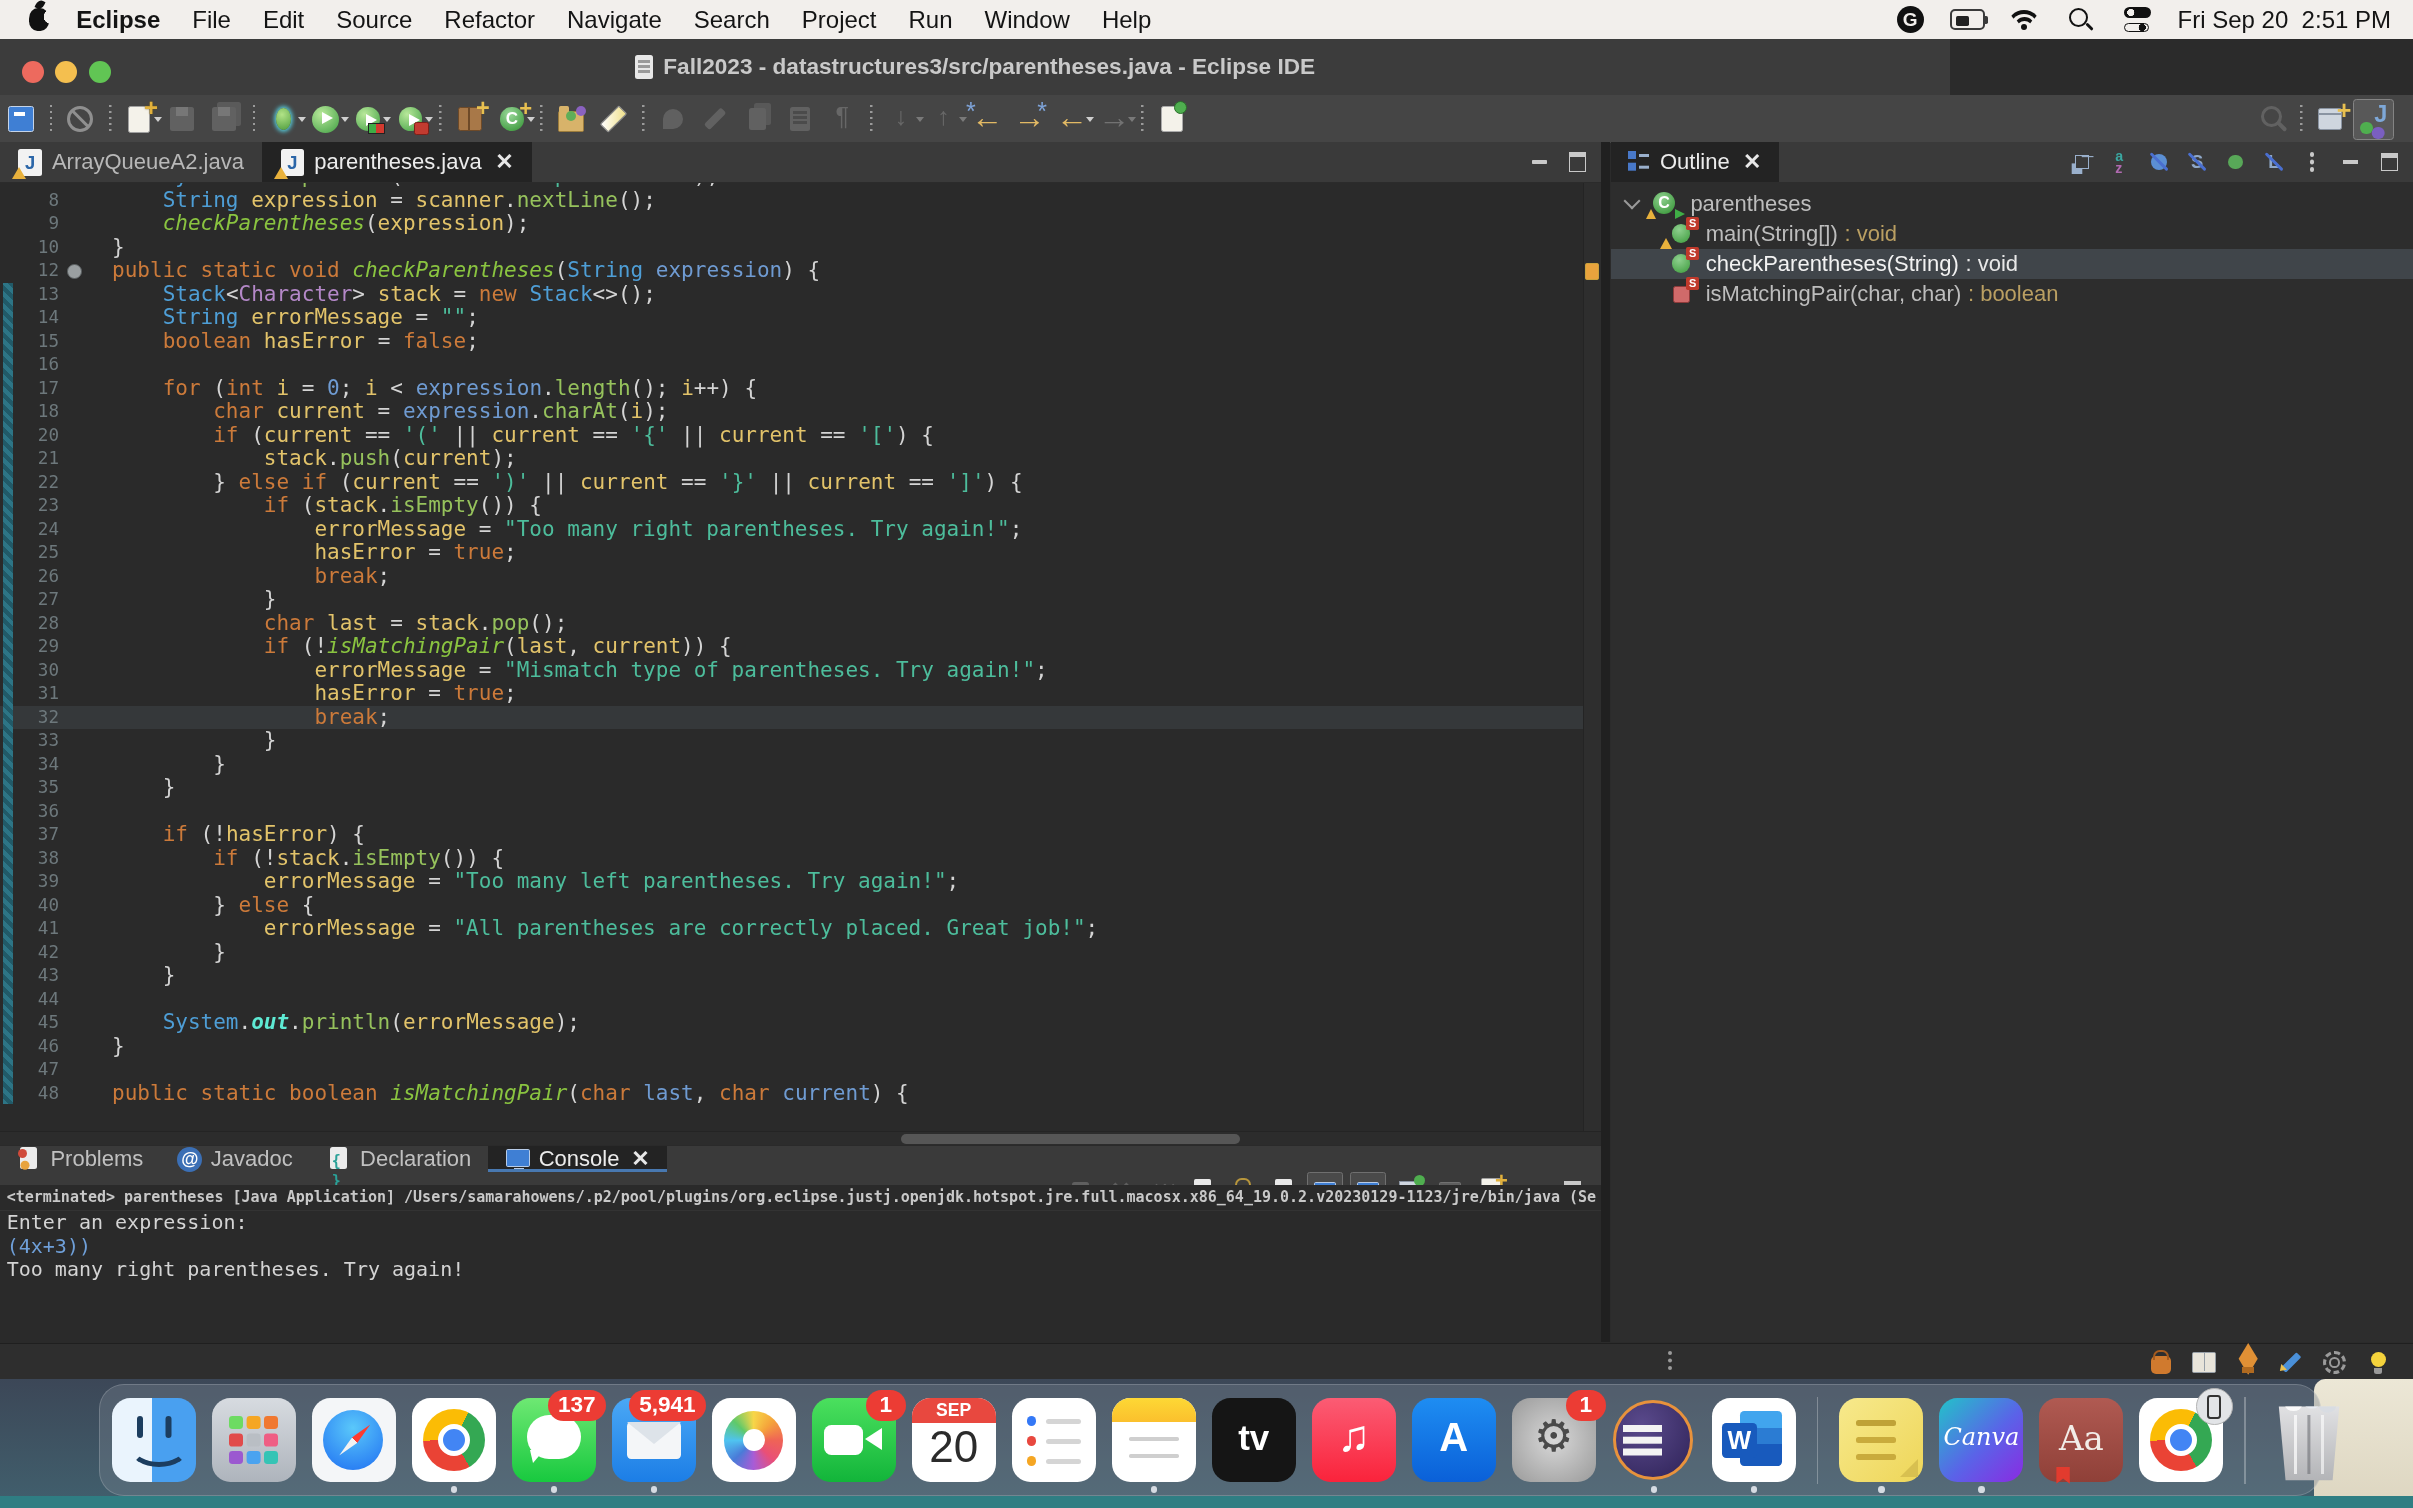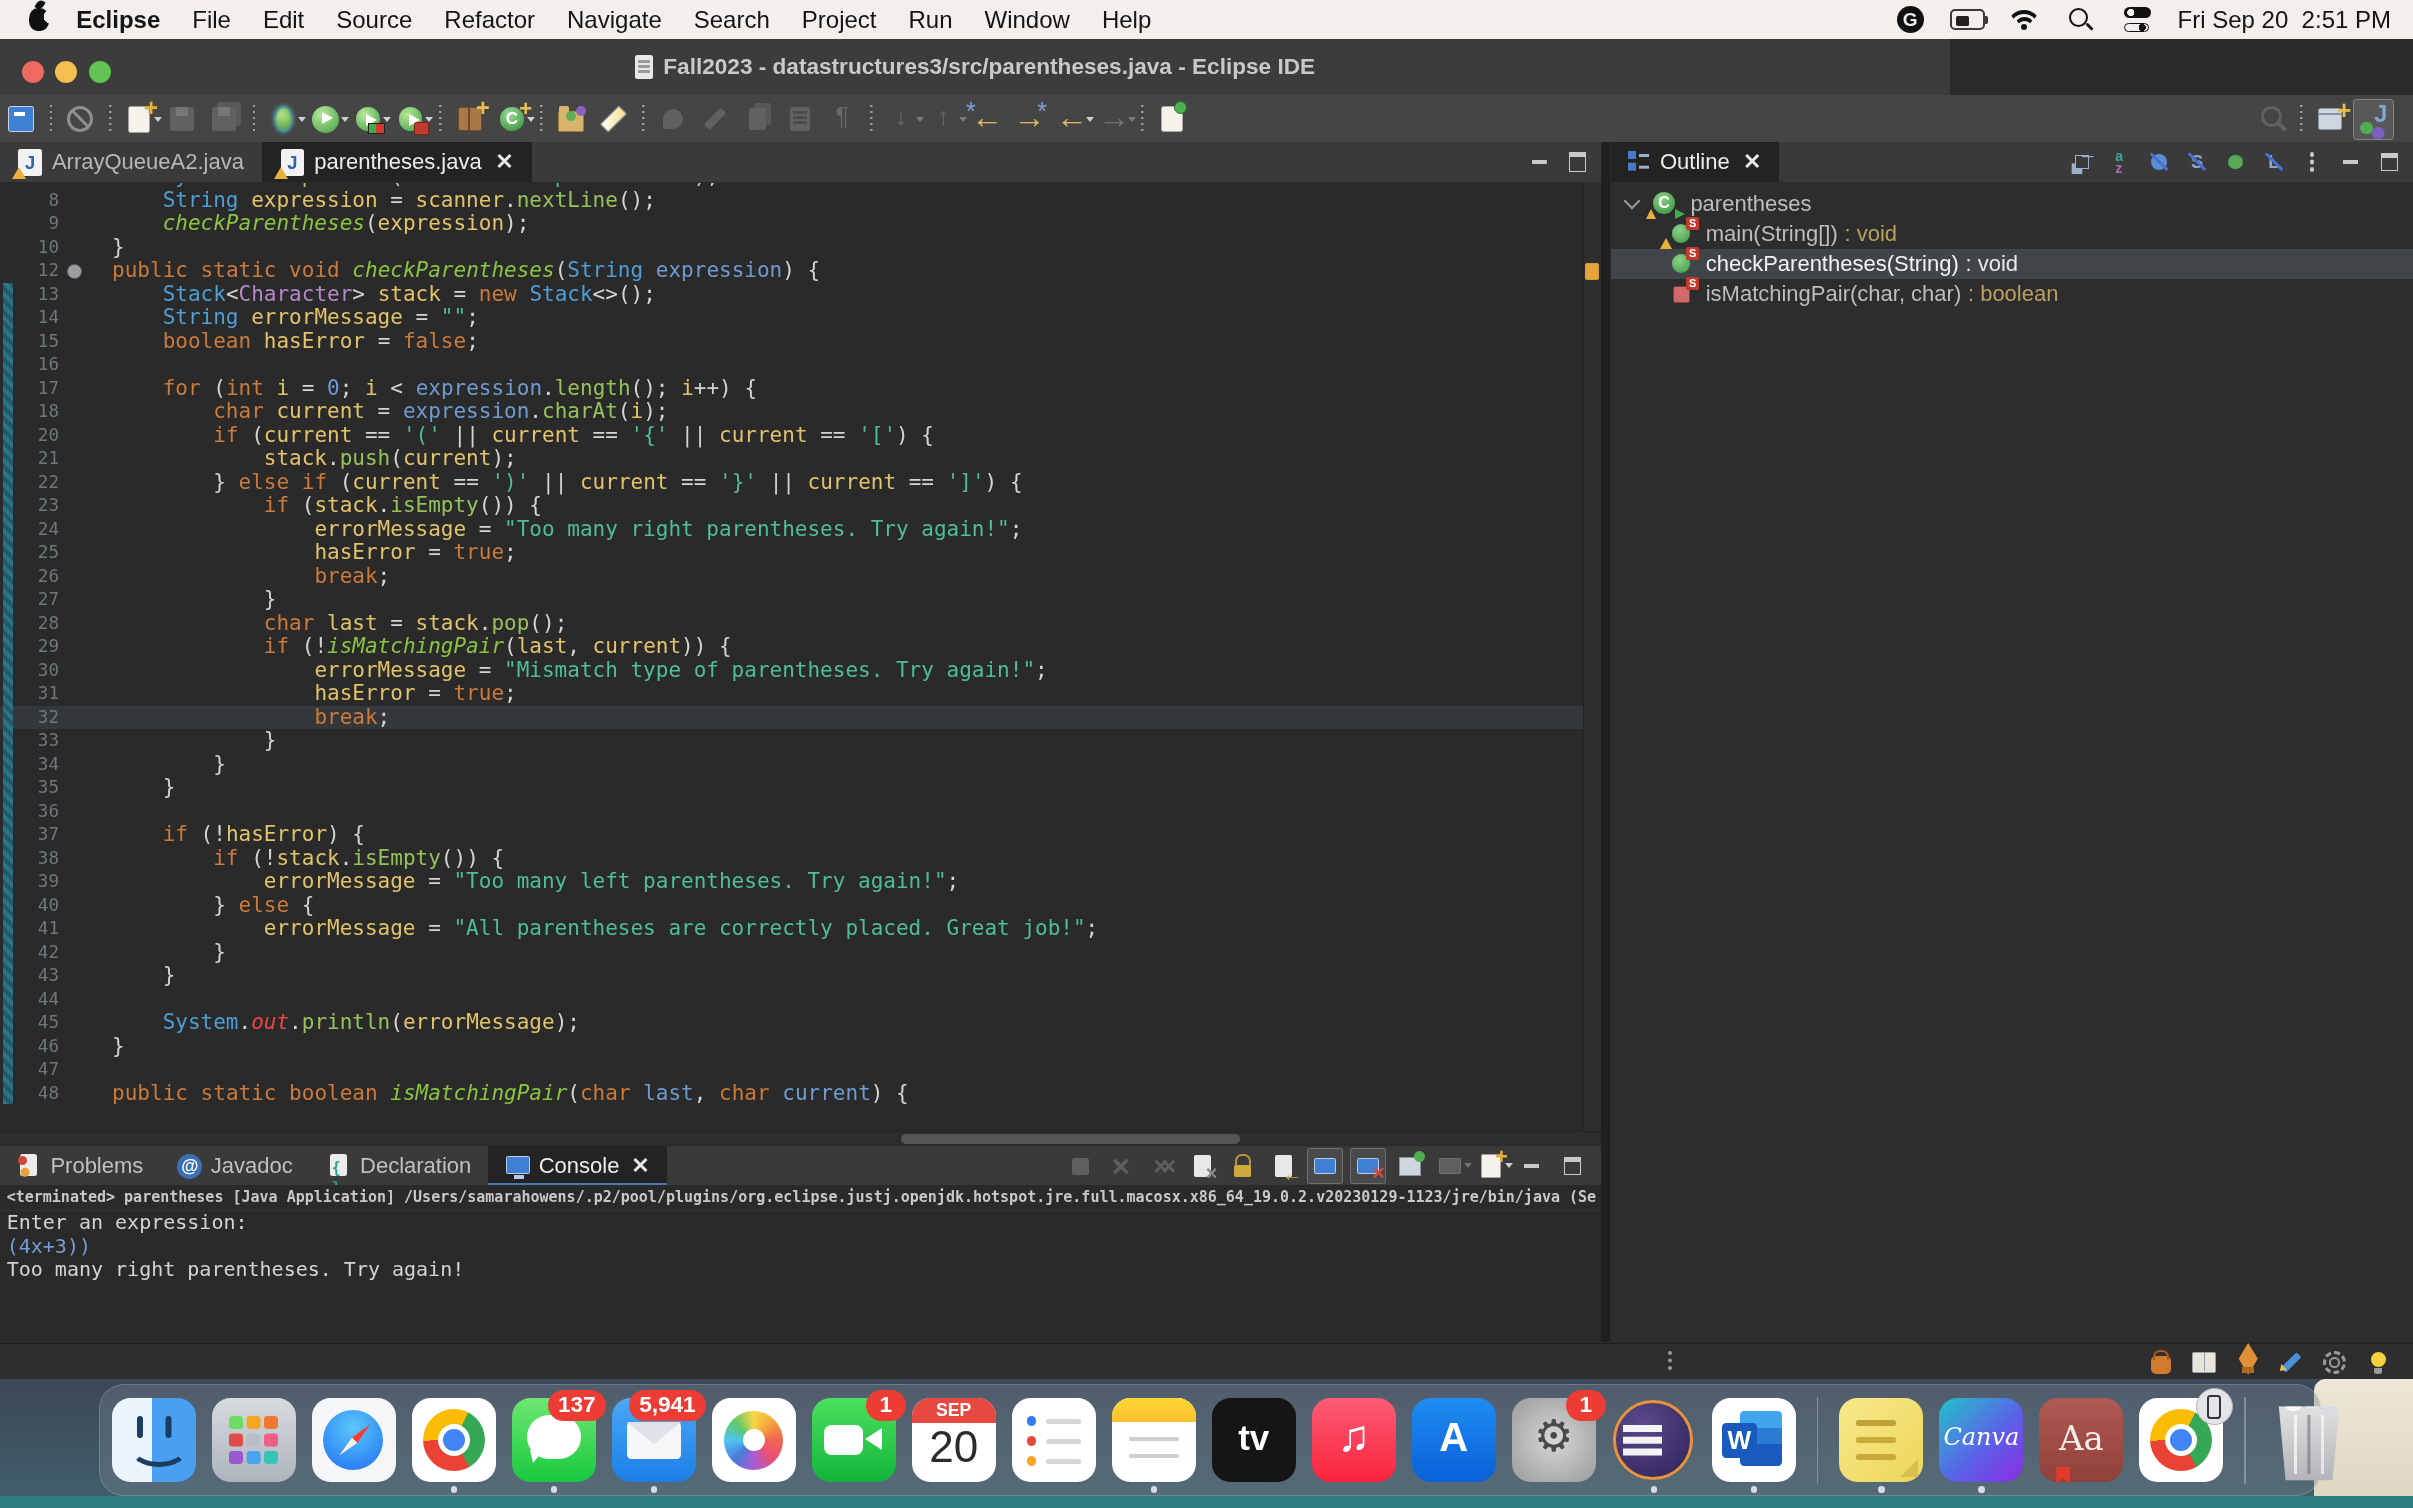--- a/index.html
+++ b/index.html
@@ -111,27 +111,27 @@
   #range-bar{position:absolute;left:3.4px;top:100px;width:10px;height:821px;background:repeating-linear-gradient(45deg,#2d7586 0 4.2px,#215a68 4.2px 8.4px);z-index:3;}
   #code-lines{position:absolute;left:0;top:-17.6px;width:100%;}
   .code-line{display:flex;height:23.5px;line-height:23.5px;font-family:"DejaVu Sans Mono",monospace;font-size:21px;position:relative;width:100%;}
   .code-line.hl{background:#35383a;}
   .ln{width:59px;min-width:59px;text-align:right;color:#6d787c;font-size:17.6px;}
   .mk{position:absolute;left:67px;top:5px;width:12.6px;height:12.6px;border-radius:50%;background:#9a9fa1;border:1.7px solid #5a5f61;}
   .ct{margin-left:2.5px;white-space:pre;}
   .tk-w{color:#d4d4d4}.tk-k{color:#cc7a3a}.tk-t{color:#4e9ed6}.tk-g{color:#b488c8}
   .tk-v{color:#e2c36a}.tk-p{color:#6f9bd2}.tk-m{color:#96c25c}
   .tk-d{color:#8ac440;font-style:italic}.tk-s{color:#4dbd9c}.tk-n{color:#6f9bd2}
-  .tk-f{color:#ef4444;font-style:italic;font-weight:normal}
+  .tk-f{color:#5eead4;font-style:italic;font-weight:bold}
   #overview-ruler{position:absolute;right:0;top:0;width:17px;height:100%;background:#2e2e2e;border-left:0.8px solid #242424;}
   #ov-marker{position:absolute;right:2.5px;top:80px;width:11.7px;height:15px;background:#e8a33d;border:0.8px solid #caa23c;border-radius:1.7px;}
   #hscroll{position:absolute;left:0;top:1131px;width:1601px;height:13.4px;background:#2c2c2c;border-top:0.8px solid #242424;}
   #hthumb{position:absolute;left:901px;top:1.7px;width:339px;height:10px;background:#565656;border-radius:5px;}
   
-  #console-tabs{position:absolute;left:0;top:1145px;width:1601px;height:40px;background:#3a3a3a;display:flex;align-items:stretch;border-top:0.8px solid #2a2a2a;}
+  #console-tabs{position:absolute;left:0;top:1145px;width:1601px;height:40px;background:#3a3a3a;display:flex;align-items:stretch;border-top:0.8px solid #2a2a2a;flex-direction:column;}
   .ctab{display:flex;align-items:center;padding:0 17px;font-size:22px;color:#c0c0c0;gap:8.4px;position:relative;}
   .ctab.active{background:#232323;color:#ececec;}
   .ctab.active::after{content:"";position:absolute;left:0;bottom:0;width:100%;height:3.4px;background:#4878b0;}
   .cti{width:25px;height:25px;position:relative;}
   .ci-problems::before{content:"";position:absolute;left:3.4px;top:0.8px;width:17px;height:22px;background:#ececec;border-radius:2.5px;}
   .ci-problems::after{content:"";position:absolute;left:0.8px;top:2.5px;width:9.2px;height:9.2px;border-radius:50%;background:#d04a3a;box-shadow:2.5px 11.7px 0 #e8a33d;}
   .ci-javadoc::before{content:"@";position:absolute;left:0;top:0;width:25px;height:25px;border-radius:50%;background:#3b6fb5;color:#fff;font:bold 17.6px/25px "Liberation Sans",sans-serif;text-align:center;}
   .ci-declaration::before{content:"";position:absolute;left:3.4px;top:0.8px;width:17px;height:22px;background:#ececec;border-radius:2.5px;}
   .ci-declaration::after{content:"{ }";position:absolute;left:5px;top:4px;color:#2aa198;font:bold 15px/20px "DejaVu Sans Mono",monospace;}
   .ci-console::before{content:"";position:absolute;left:0.8px;top:2.5px;width:22px;height:16px;background:#3f7fd4;border:1.7px solid #b8cce8;border-radius:1.7px;}

